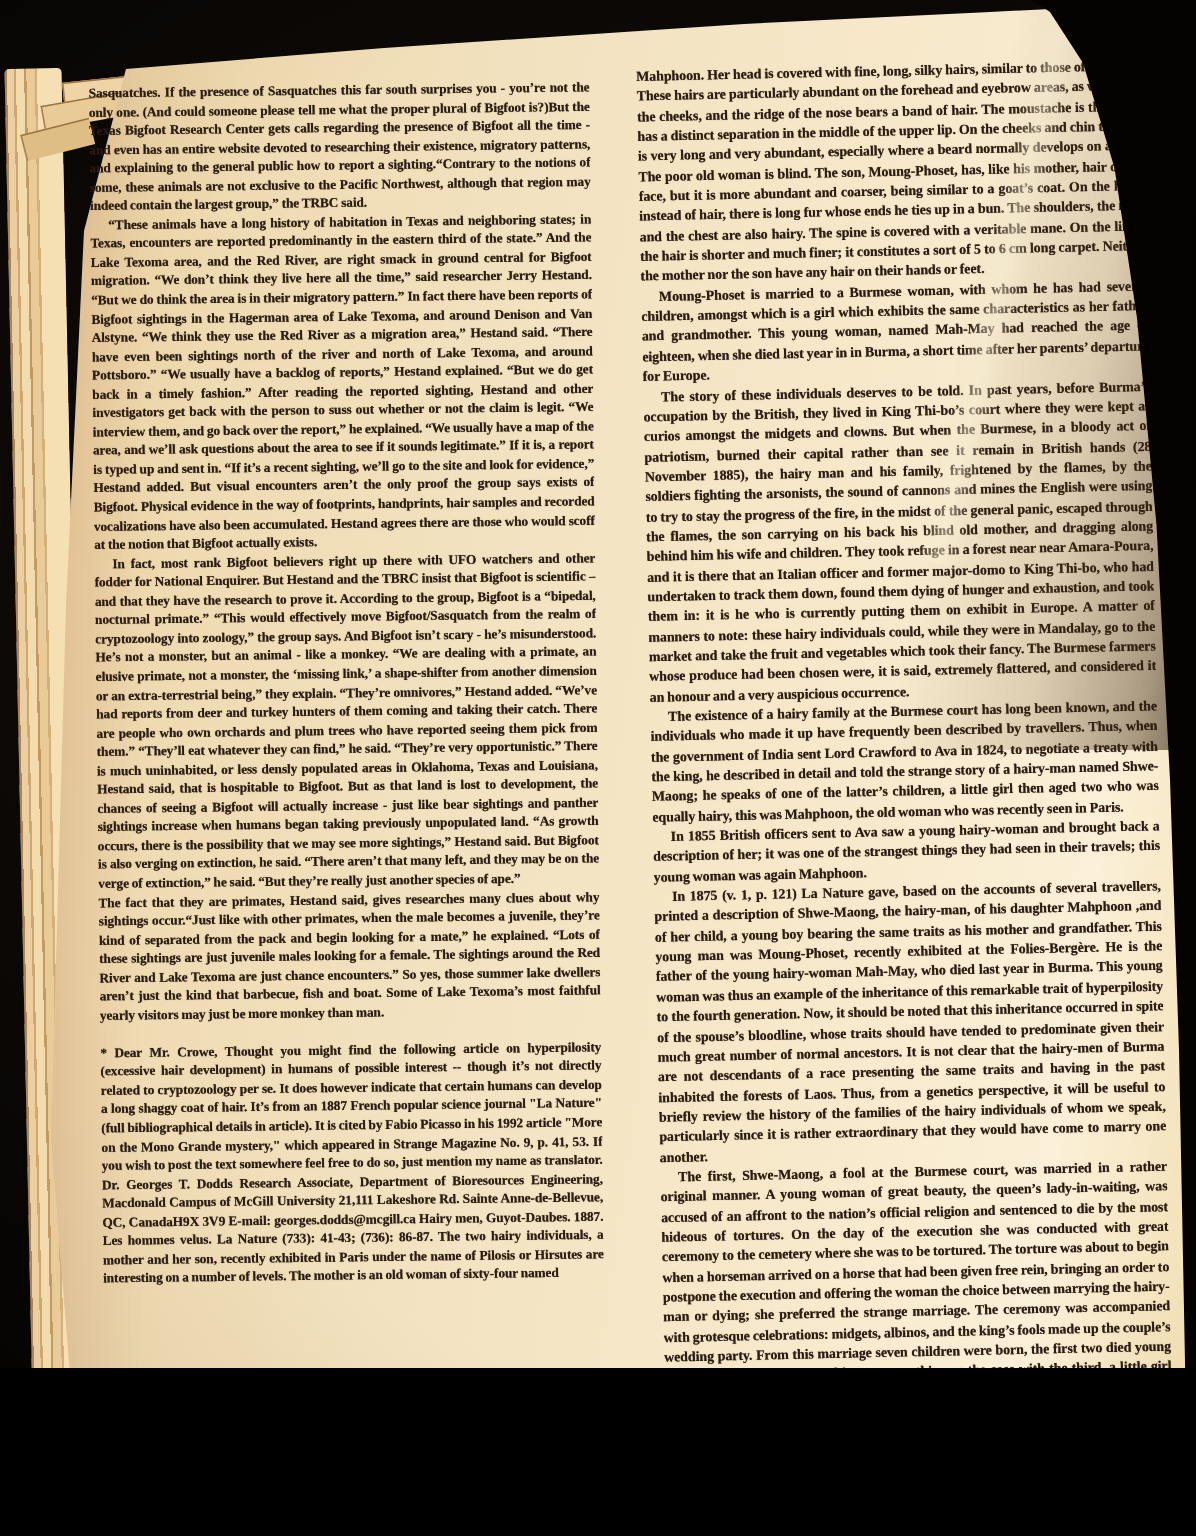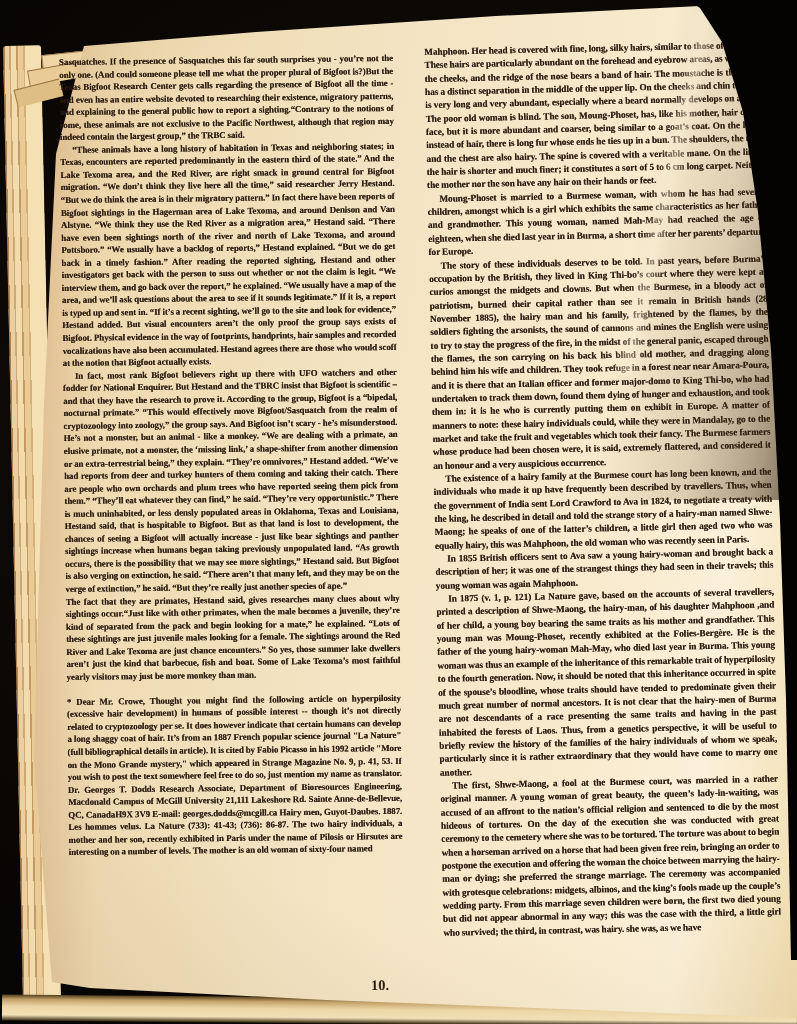--- a/index.html
+++ b/index.html
@@ -1,17 +1,17 @@
 <!DOCTYPE html>
 <html><head>
 <meta charset="utf-8">
 <style>
   html,body { margin:0; padding:0; background:#000; }
   .scene {
-    position:relative; width:797px; height:1024px; overflow:hidden;
+    position:relative; width:797px; height:912px; overflow:hidden;
     background: radial-gradient(120% 90% at 55% 45%, #16110a 0%, #0a0705 55%, #020201 100%);
     font-family:"Liberation Serif","DejaVu Serif",serif;
   }
   
   .stack-left {
     position:absolute; left:3px; top:46px; width:38px; height:958px;
     transform:rotate(-1.2deg); transform-origin:0 0; z-index:1; border-radius:3px;
     background: repeating-linear-gradient(90deg,
       #b08350 0 1.5px, #eccfa0 1.5px 6px, #cfa871 6px 7.5px,
       #f2dcae 7.5px 13px, #c49a62 13px 14.5px, #e9cb98 14.5px 20px,

